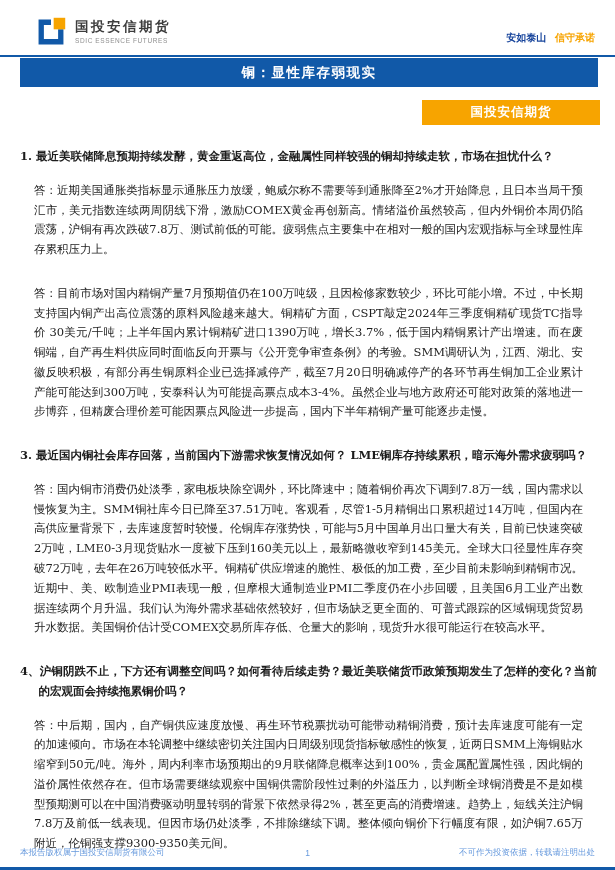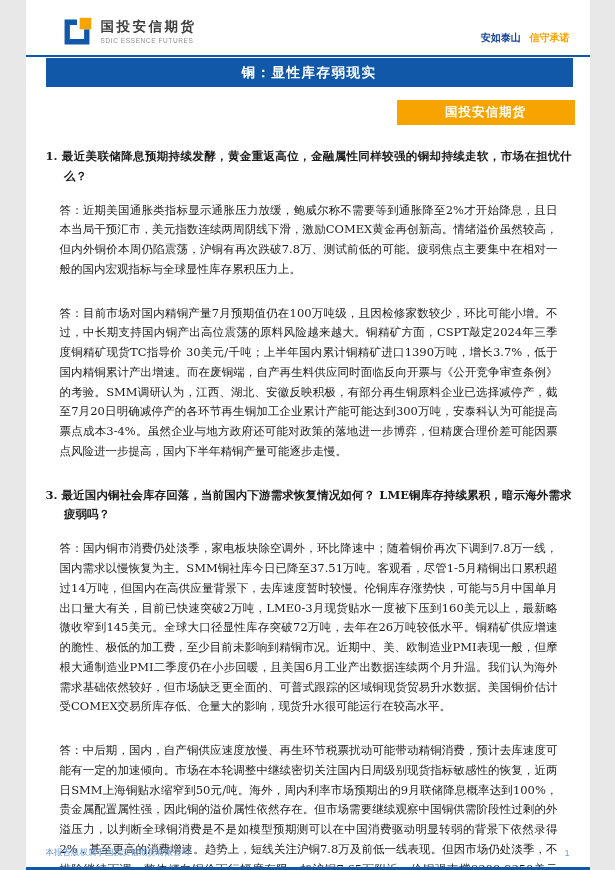--- a/index.html
+++ b/index.html
@@ -1,17 +1,17 @@
 <!DOCTYPE html>
 <html style="--brand-blue: #1159a8; --brand-orange: #f7a400; --slogan-blue: #18459c; --footer-blue: #6699dd;"><head>
 <meta charset="utf-8">
 <style>
   html,body { margin:0; padding:0; background:#e8e8e8; }
   .page {
-    width:564px; height:870px; margin:0 auto; background:#ffffff;
+    width:615px; height:870px; margin:0 auto; background:#ffffff;
     position:relative; overflow:hidden;
     font-family:"DejaVu Serif","Liberation Serif",serif;
   }
   
   .header {
     position:absolute; top:0; left:0; right:0; height:57px;
     border-bottom:2px solid var(--brand-blue,#1159a8);
     display:flex; align-items:flex-end; justify-content:space-between;
     padding:0 20px 7px 35px; box-sizing:border-box;
   }
@@ -115,25 +115,27 @@
     <div class="qa-block">
       <p class="answer">答：目前市场对国内精铜产量7月预期值仍在100万吨级，且因检修家数较少，环比可能小增。不过，中长期支持国内铜产出高位震荡的原料风险越来越大。铜精矿方面，CSPT敲定2024年三季度铜精矿现货TC指导价 30美元/千吨；上半年国内累计铜精矿进口1390万吨，增长3.7%，低于国内精铜累计产出增速。而在废铜端，自产再生料供应同时面临反向开票与《公开竞争审查条例》的考验。SMM调研认为，江西、湖北、安徽反映积极，有部分再生铜原料企业已选择减停产，截至7月20日明确减停产的各环节再生铜加工企业累计产能可能达到300万吨，安泰科认为可能提高票点成本3-4%。虽然企业与地方政府还可能对政策的落地进一步博弈，但精废合理价差可能因票点风险进一步提高，国内下半年精铜产量可能逐步走慢。</p>
     </div>
 
     <div class="qa-block">
       <p class="question">3. 最近国内铜社会库存回落，当前国内下游需求恢复情况如何？ LME铜库存持续累积，暗示海外需求疲弱吗？</p>
       <p class="answer">答：国内铜市消费仍处淡季，家电板块除空调外，环比降速中；随着铜价再次下调到7.8万一线，国内需求以慢恢复为主。SMM铜社库今日已降至37.51万吨。客观看，尽管1-5月精铜出口累积超过14万吨，但国内在高供应量背景下，去库速度暂时较慢。伦铜库存涨势快，可能与5月中国单月出口量大有关，目前已快速突破2万吨，LME0-3月现货贴水一度被下压到160美元以上，最新略微收窄到145美元。全球大口径显性库存突破72万吨，去年在26万吨较低水平。铜精矿供应增速的脆性、极低的加工费，至少目前未影响到精铜市况。近期中、美、欧制造业PMI表现一般，但摩根大通制造业PMI二季度仍在小步回暖，且美国6月工业产出数据连续两个月升温。我们认为海外需求基础依然较好，但市场缺乏更全面的、可普式跟踪的区域铜现货贸易升水数据。美国铜价估计受COMEX交易所库存低、仓量大的影响，现货升水很可能运行在较高水平。</p>
     </div>
 
     <div class="qa-block">
+      <p class="question">4、沪铜阴跌不止，下方还有调整空间吗？如何看待后续走势？最近美联储货币政策预期发生了怎样的变化？当前的宏观面会持续拖累铜价吗？</p>
       <p class="answer">答：中后期，国内，自产铜供应速度放慢、再生环节税票扰动可能带动精铜消费，预计去库速度可能有一定的加速倾向。市场在本轮调整中继续密切关注国内日周级别现货指标敏感性的恢复，近两日SMM上海铜贴水缩窄到50元/吨。海外，周内利率市场预期出的9月联储降息概率达到100%，贵金属配置属性强，因此铜的溢价属性依然存在。但市场需要继续观察中国铜供需阶段性过剩的外溢压力，以判断全球铜消费是不是如模型预期测可以在中国消费驱动明显转弱的背景下依然录得2%，甚至更高的消费增速。趋势上，短线关注沪铜7.8万及前低一线表现。但因市场仍处淡季，不排除继续下调。整体倾向铜价下行幅度有限，如沪铜7.65万附近，伦铜强支撑9300-9350美元间。</p>
     </div>
 
   </div>
 
   <div class="footer">
     <span class="footer-left">本报告版权属于国投安信期货有限公司</span>
     <span class="footer-center">1</span>
+    <span class="footer-right">不可作为投资依据，转载请注明出处</span>
   </div>
 
   <div class="bottom-rule"></div>
 
 </div>
 
 </body></html>

